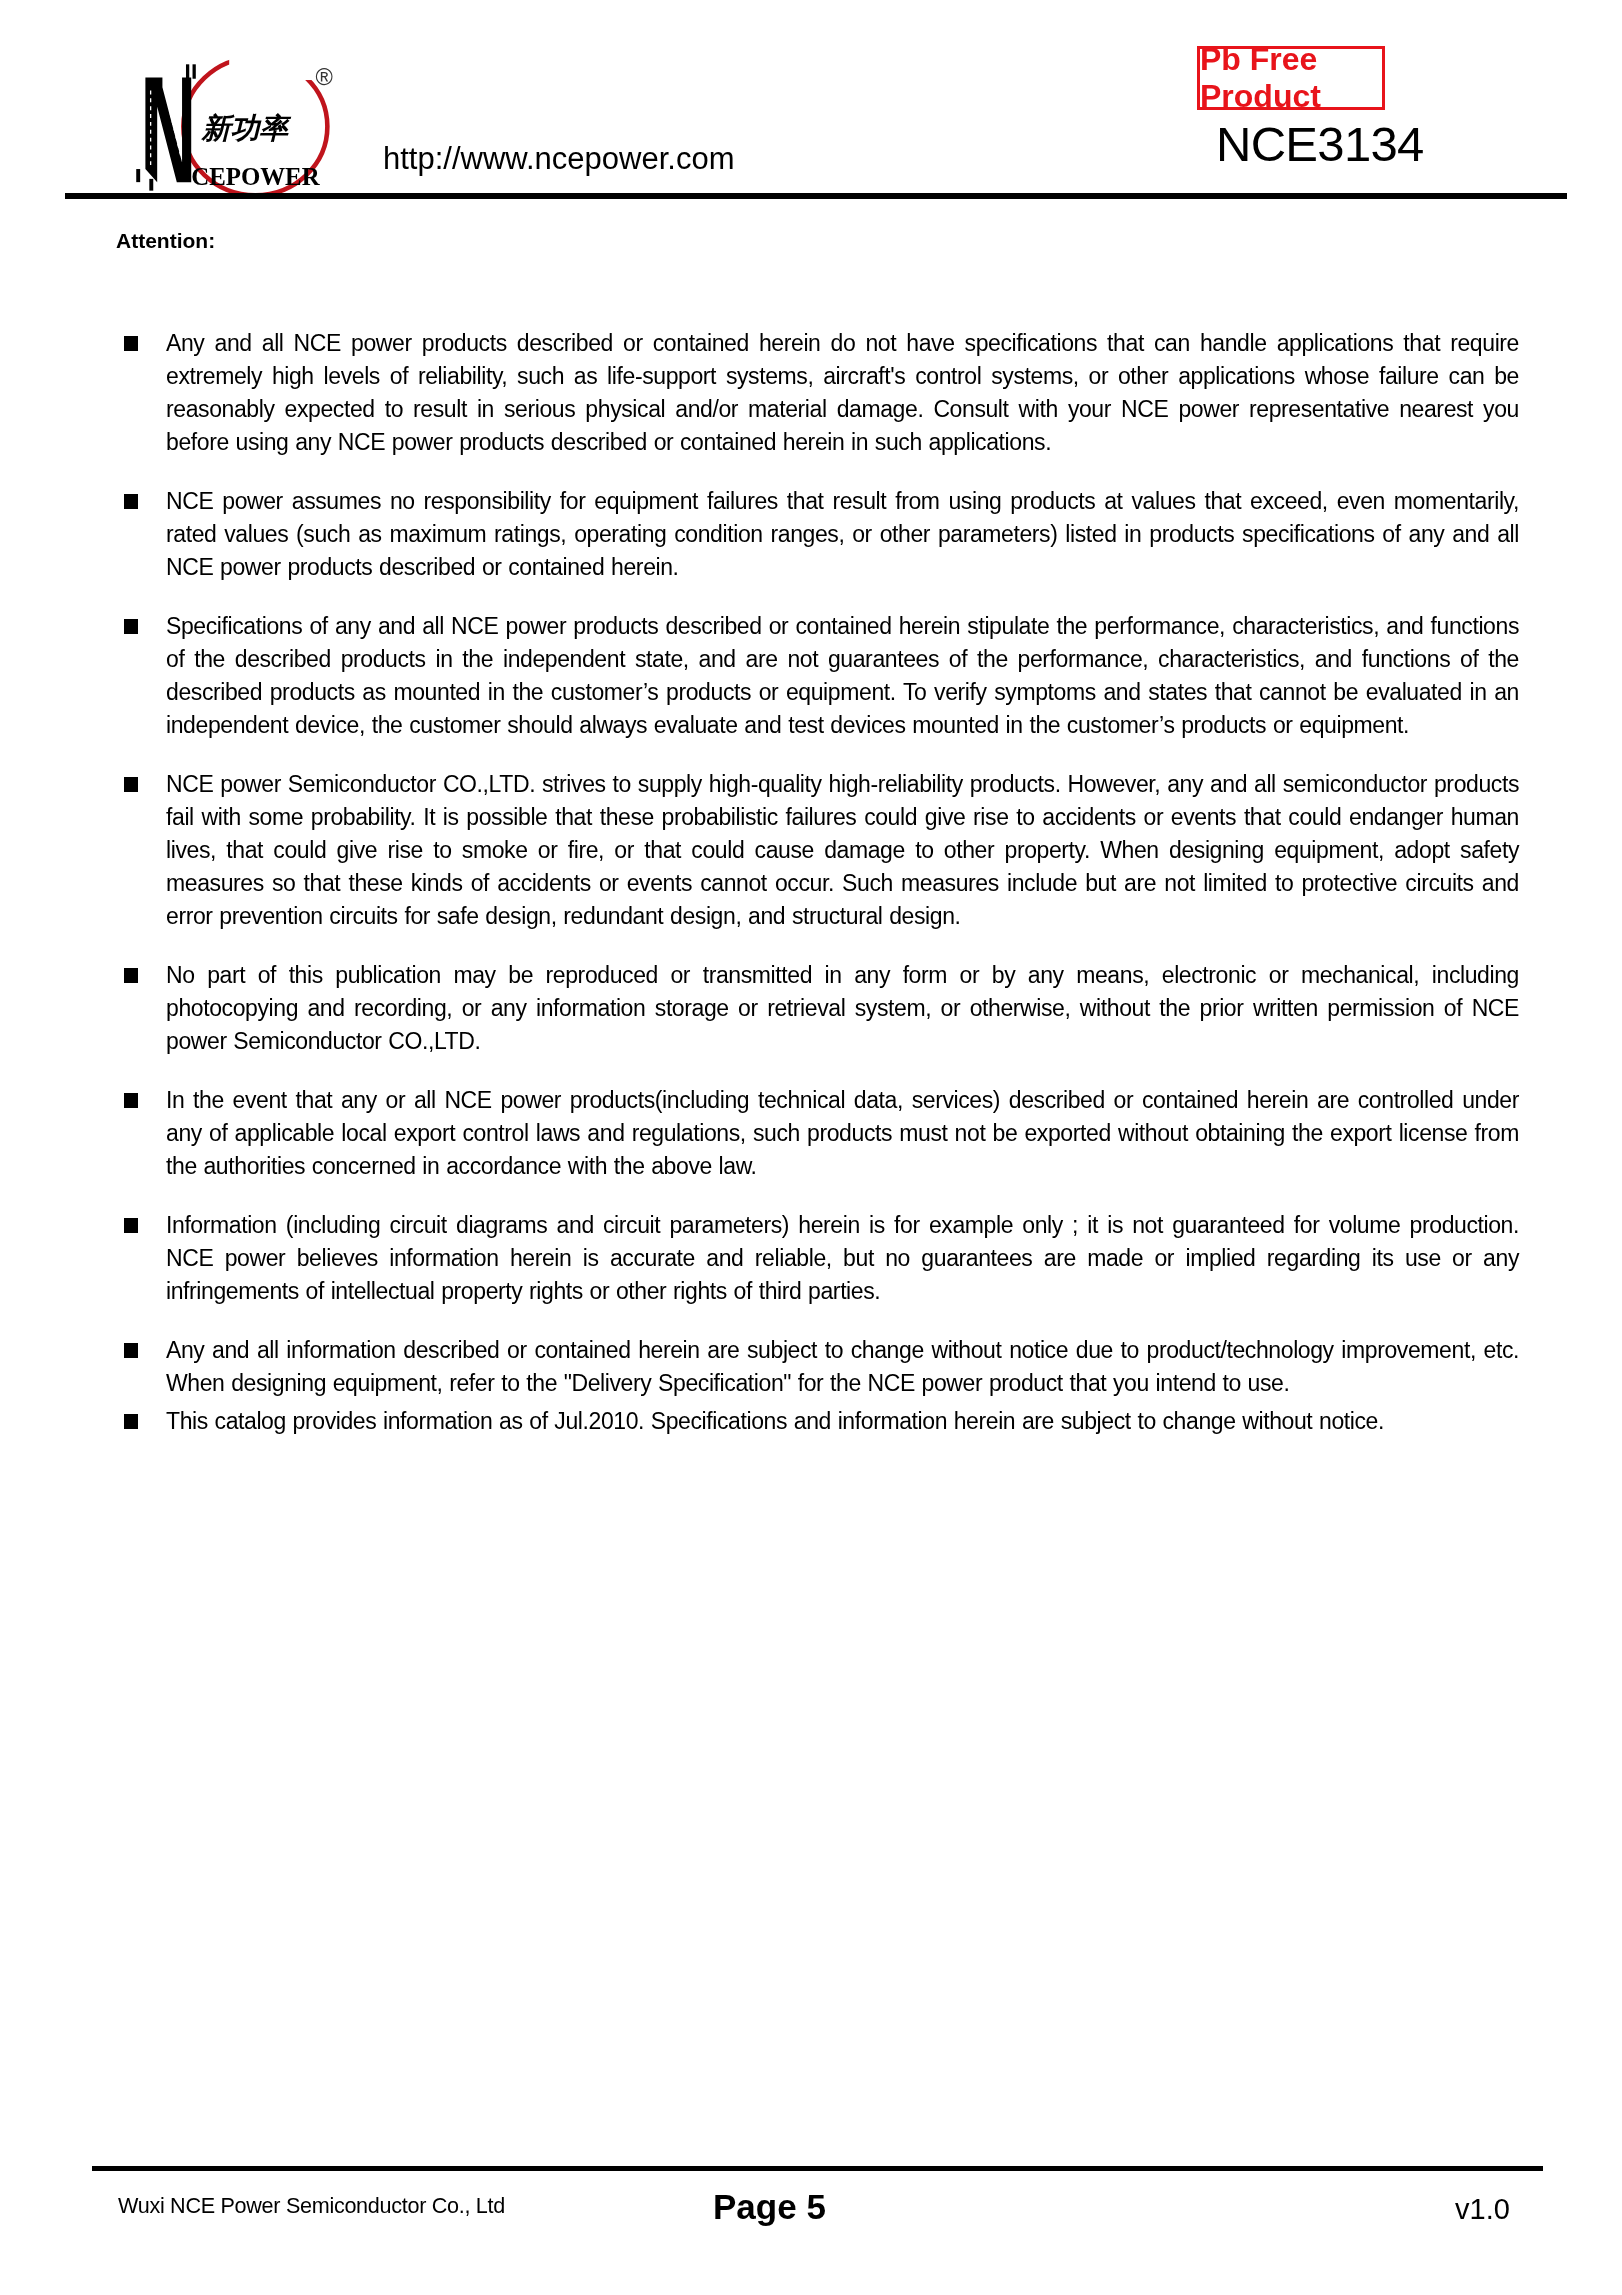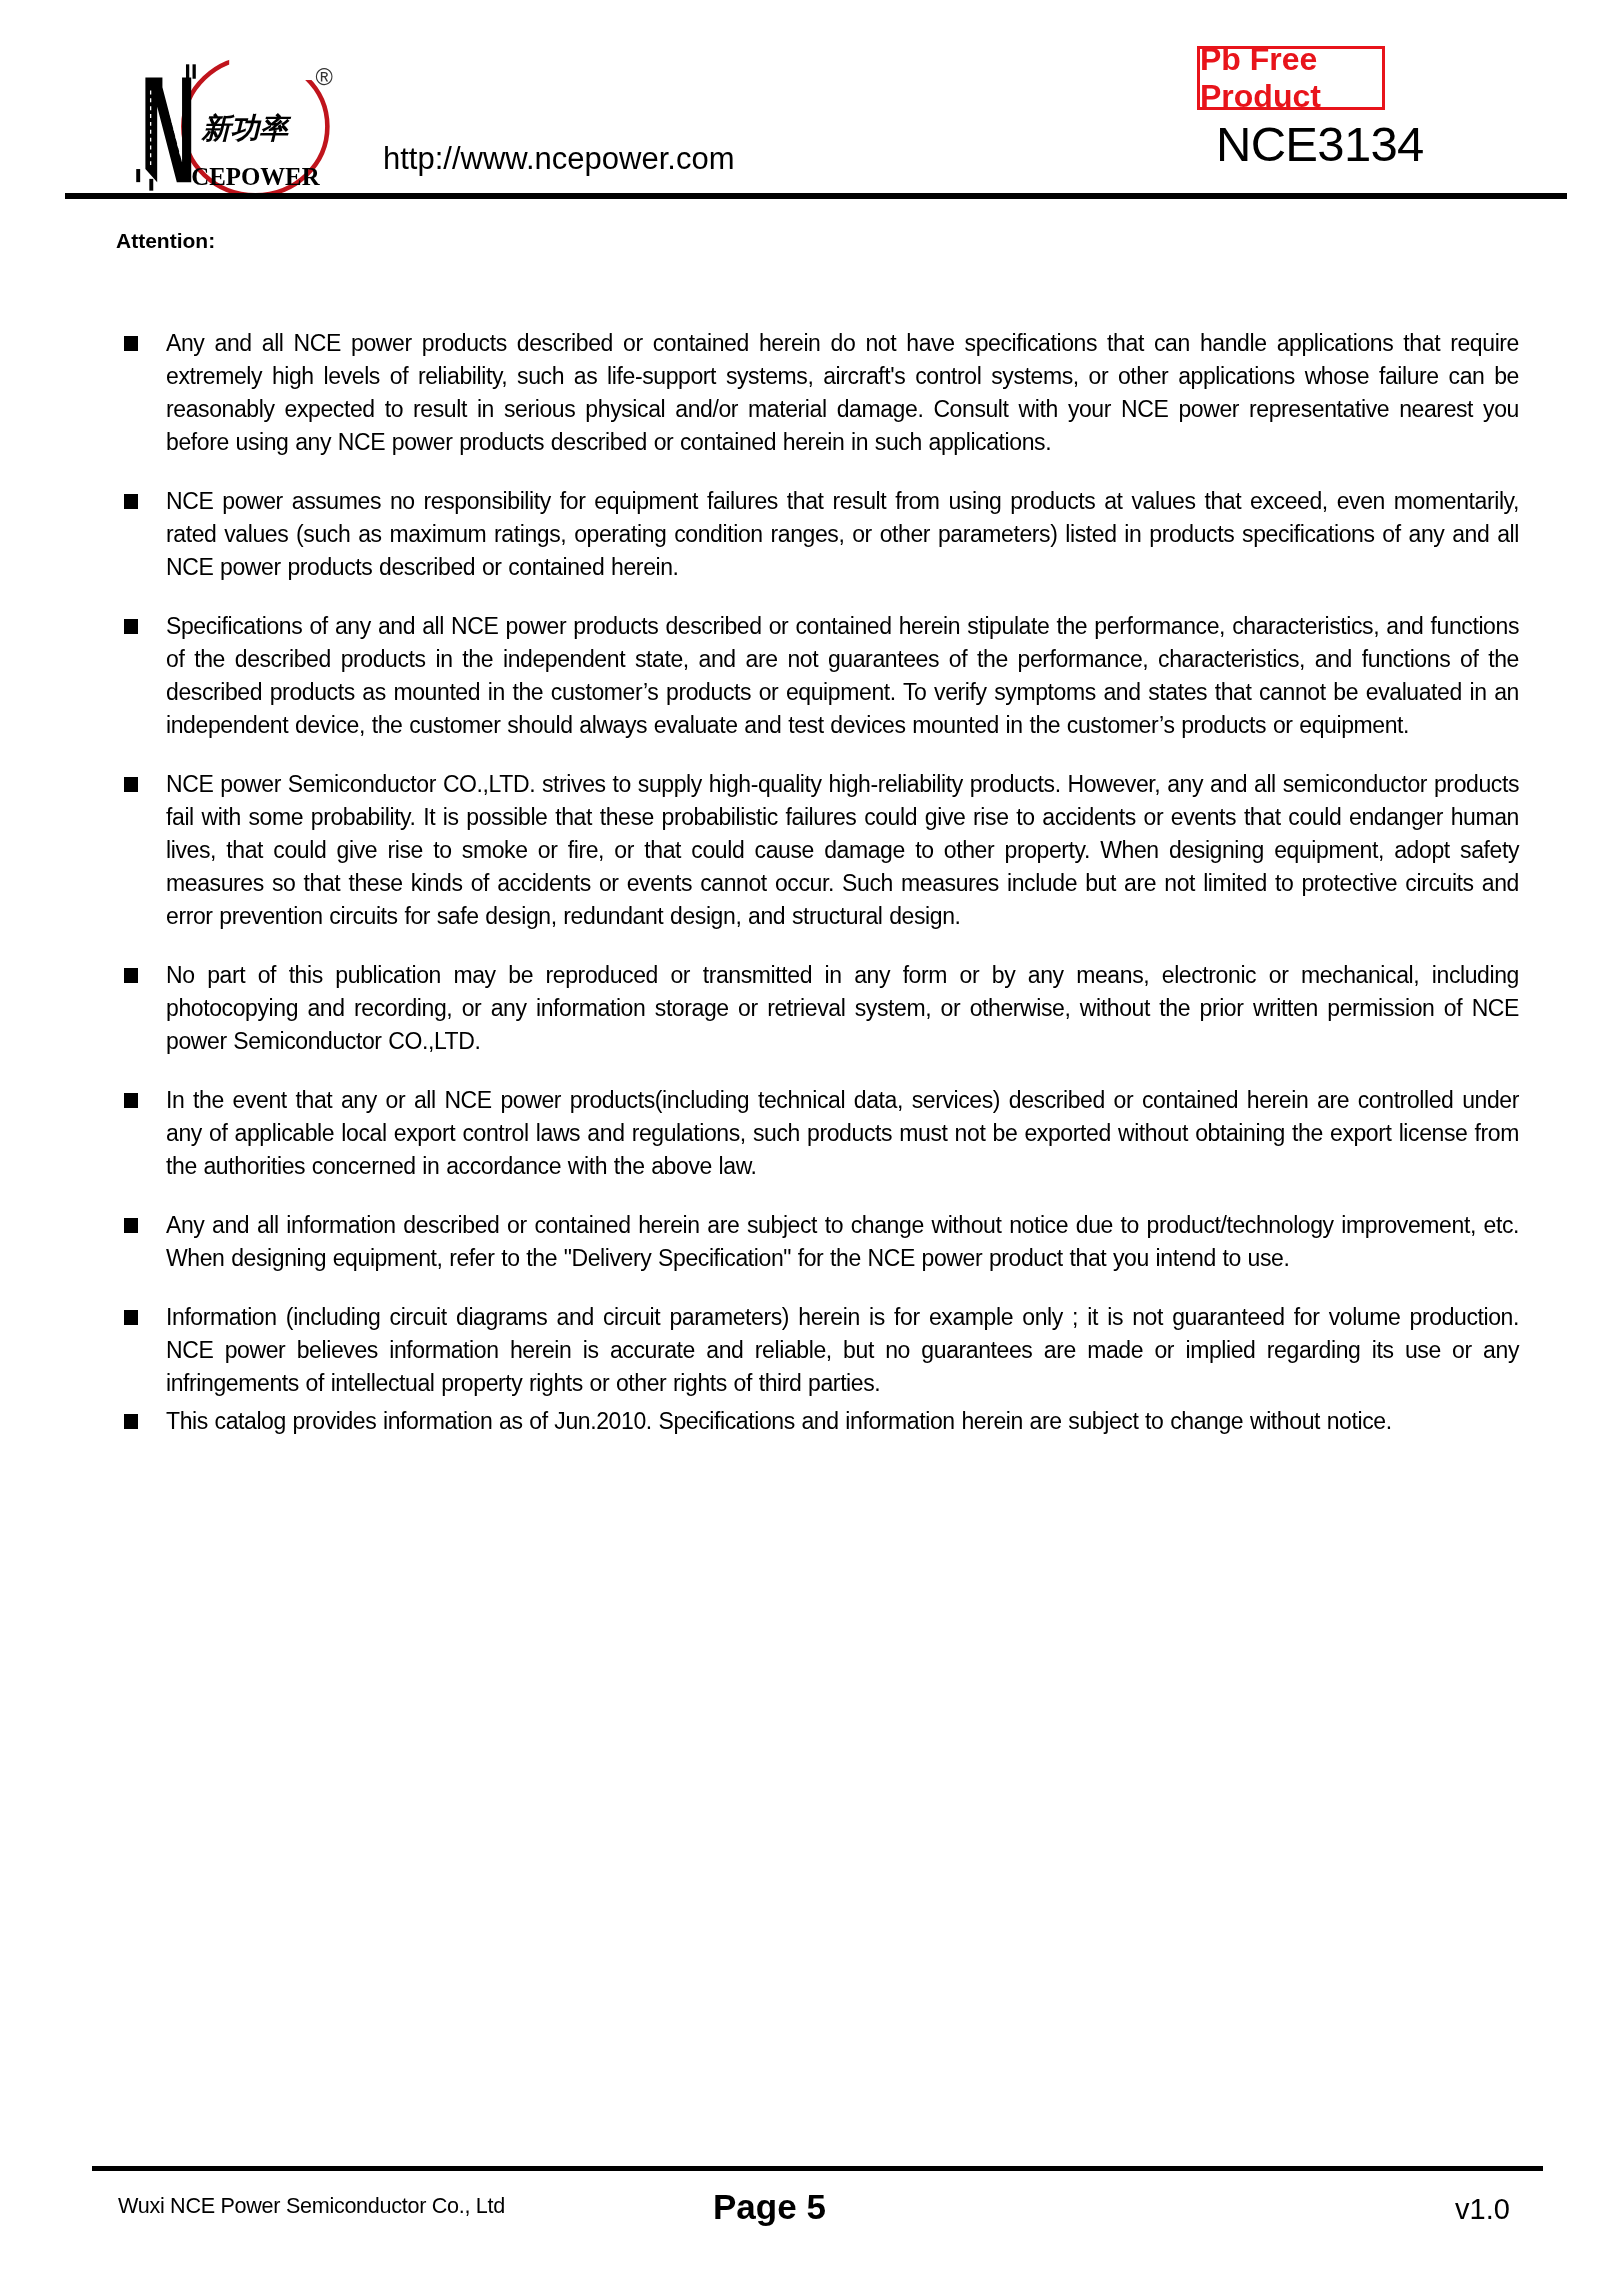--- a/index.html
+++ b/index.html
@@ -113,29 +113,29 @@
   <li class="item">
     <span class="bullet"></span>
     <span>No part of this publication may be reproduced or transmitted in any form or by any means, electronic or mechanical, including photocopying and recording, or any information storage or retrieval system, or otherwise, without the prior written permission of NCE power Semiconductor CO.,LTD.</span>
   </li>
   <li class="item">
     <span class="bullet"></span>
     <span>In the event that any or all NCE power products(including technical data, services) described or contained herein are controlled under any of applicable local export control laws and regulations, such products must not be exported without obtaining the export license from the authorities concerned in accordance with the above law.</span>
   </li>
   <li class="item">
     <span class="bullet"></span>
-    <span>Any and all information described or contained herein are subject to change without notice due to product/technology improvement, etc. When designing equipment, refer to the "Delivery Specification" for the NCE power product that you intend to use.</span>
+    <span>Information (including circuit diagrams and circuit parameters) herein is for example only ; it is not guaranteed for volume production. NCE power believes information herein is accurate and reliable, but no guarantees are made or implied regarding its use or any infringements of intellectual property rights or other rights of third parties.</span>
   </li>
   <li class="item">
     <span class="bullet"></span>
-    <span>Information (including circuit diagrams and circuit parameters) herein is for example only ; it is not guaranteed for volume production. NCE power believes information herein is accurate and reliable, but no guarantees are made or implied regarding its use or any infringements of intellectual property rights or other rights of third parties.</span>
+    <span>Any and all information described or contained herein are subject to change without notice due to product/technology improvement, etc. When designing equipment, refer to the "Delivery Specification" for the NCE power product that you intend to use.</span>
   </li>
   <li class="item last">
     <span class="bullet"></span>
-    <span>This catalog provides information as of Jun.2010. Specifications and information herein are subject to change without notice.</span>
+    <span>This catalog provides information as of Jul.2010. Specifications and information herein are subject to change without notice.</span>
   </li>
 </ul>
 
 <div class="rule-bottom"></div>
 <div class="footer-company">Wuxi NCE Power Semiconductor Co., Ltd</div>
 <div class="footer-page">Page 5</div>
 <div class="footer-version">v1.0</div>
 
 
 </body></html>

